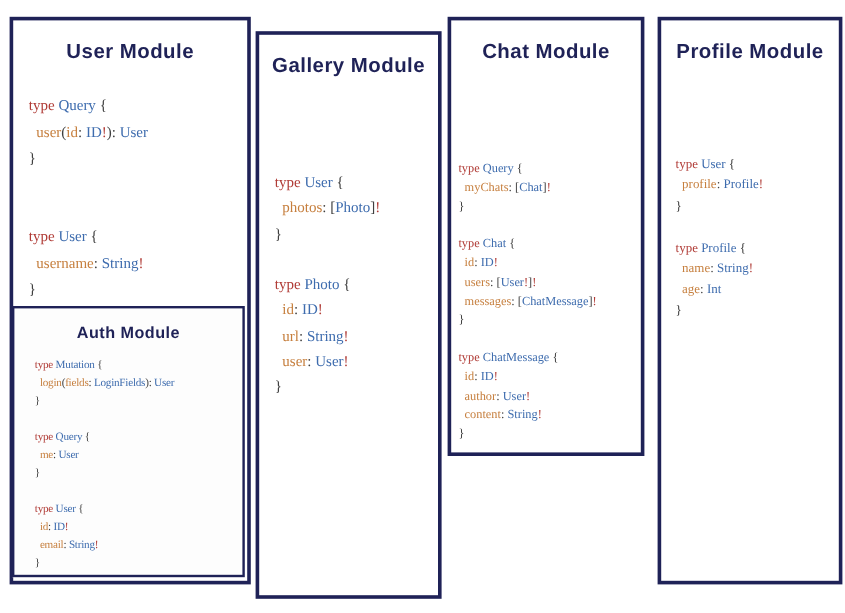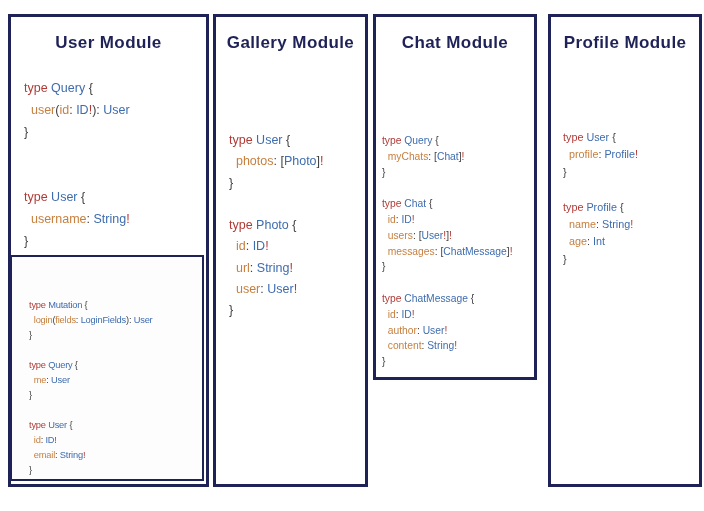--- a/index.html
+++ b/index.html
@@ -18,33 +18,33 @@
     margin:16px 0 0 0;
     text-align:center;
     font-size:17px;
     font-weight:bold;
     letter-spacing:0.4px;
     color:var(--c-title,#1f2257);
   }
   .code{
     margin:0;
     position:absolute;
-    font-family:Liberation Sans, sans-serif;
+    font-family:Liberation Serif, serif;
     white-space:pre;
     color:var(--c-p,#3f3f3f);
   }
   .code .line{white-space:pre;}
   .tok-k{color:var(--c-k,#b03b36);}
   .tok-t{color:var(--c-t,#3e6cae);}
   .tok-f{color:var(--c-f,#c67f3e);}
   .tok-p{color:var(--c-p,#3f3f3f);}
   .tok-b{color:var(--c-b,#b03b36);}
 
   #m-user   {left:8px;  top:14px; width:201px; height:473px;}
-  #m-gallery{left:213px; top:14px; width:155px; height:473px;}
+  #m-gallery{left:213px; top:26px; width:155px; height:473px;}
   #m-chat   {left:373px; top:14px; width:164px; height:366px;}
   #m-profile{left:548px; top:14px; width:154px; height:473px;}
 
   #m-user    .code{top:61px;  left:13px; font-size:12.5px; line-height:21.8px;}
   #m-gallery .code{top:113px; left:13px; font-size:12.5px; line-height:21.3px;}
   #m-chat    .code{top:116px; left:6px;  font-size:10.3px; line-height:15.8px;}
   #m-profile .code{top:112px; left:12px; font-size:10.8px; line-height:17.4px;}
 
   #m-auth{
     position:absolute;
@@ -59,20 +59,21 @@
 </head>
 <body>
 
 <div>
 
   <section class="module" id="m-user">
     <h2>User Module</h2>
     <pre class="code"><div class="line"><span class="tok-k">type </span><span class="tok-t">Query </span><span class="tok-p">{</span></div><div class="line"><span class="tok-p">  </span><span class="tok-f">user</span><span class="tok-p">(</span><span class="tok-f">id</span><span class="tok-p">: </span><span class="tok-t">ID</span><span class="tok-b">!</span><span class="tok-p">): </span><span class="tok-t">User</span></div><div class="line"><span class="tok-p">}</span></div><div class="line">&nbsp;</div><div class="line">&nbsp;</div><div class="line"><span class="tok-k">type </span><span class="tok-t">User </span><span class="tok-p">{</span></div><div class="line"><span class="tok-p">  </span><span class="tok-f">username</span><span class="tok-p">: </span><span class="tok-t">String</span><span class="tok-b">!</span></div><div class="line"><span class="tok-p">}</span></div></pre>
 
     <section id="m-auth">
+      <h2>Auth Module</h2>
       <pre class="code"><div class="line"><span class="tok-k">type </span><span class="tok-t">Mutation </span><span class="tok-p">{</span></div><div class="line"><span class="tok-p">  </span><span class="tok-f">login</span><span class="tok-p">(</span><span class="tok-f">fields</span><span class="tok-p">: </span><span class="tok-t">LoginFields</span><span class="tok-p">): </span><span class="tok-t">User</span></div><div class="line"><span class="tok-p">}</span></div><div class="line">&nbsp;</div><div class="line"><span class="tok-k">type </span><span class="tok-t">Query </span><span class="tok-p">{</span></div><div class="line"><span class="tok-p">  </span><span class="tok-f">me</span><span class="tok-p">: </span><span class="tok-t">User</span></div><div class="line"><span class="tok-p">}</span></div><div class="line">&nbsp;</div><div class="line"><span class="tok-k">type </span><span class="tok-t">User </span><span class="tok-p">{</span></div><div class="line"><span class="tok-p">  </span><span class="tok-f">id</span><span class="tok-p">: </span><span class="tok-t">ID</span><span class="tok-b">!</span></div><div class="line"><span class="tok-p">  </span><span class="tok-f">email</span><span class="tok-p">: </span><span class="tok-t">String</span><span class="tok-b">!</span></div><div class="line"><span class="tok-p">}</span></div></pre>
     </section>
   </section>
 
   <section class="module" id="m-gallery">
     <h2>Gallery Module</h2>
     <pre class="code"><div class="line"><span class="tok-k">type </span><span class="tok-t">User </span><span class="tok-p">{</span></div><div class="line"><span class="tok-p">  </span><span class="tok-f">photos</span><span class="tok-p">: [</span><span class="tok-t">Photo</span><span class="tok-p">]</span><span class="tok-b">!</span></div><div class="line"><span class="tok-p">}</span></div><div class="line">&nbsp;</div><div class="line"><span class="tok-k">type </span><span class="tok-t">Photo </span><span class="tok-p">{</span></div><div class="line"><span class="tok-p">  </span><span class="tok-f">id</span><span class="tok-p">: </span><span class="tok-t">ID</span><span class="tok-b">!</span></div><div class="line"><span class="tok-p">  </span><span class="tok-f">url</span><span class="tok-p">: </span><span class="tok-t">String</span><span class="tok-b">!</span></div><div class="line"><span class="tok-p">  </span><span class="tok-f">user</span><span class="tok-p">: </span><span class="tok-t">User</span><span class="tok-b">!</span></div><div class="line"><span class="tok-p">}</span></div></pre>
   </section>
 
   <section class="module" id="m-chat">

